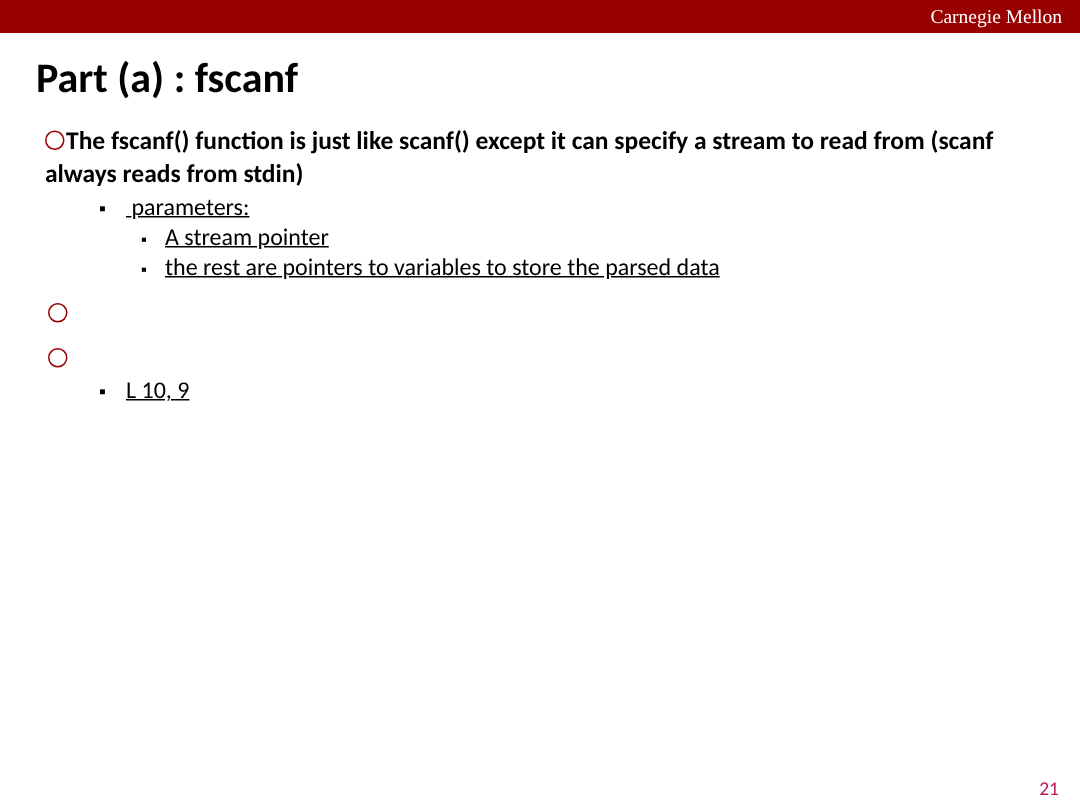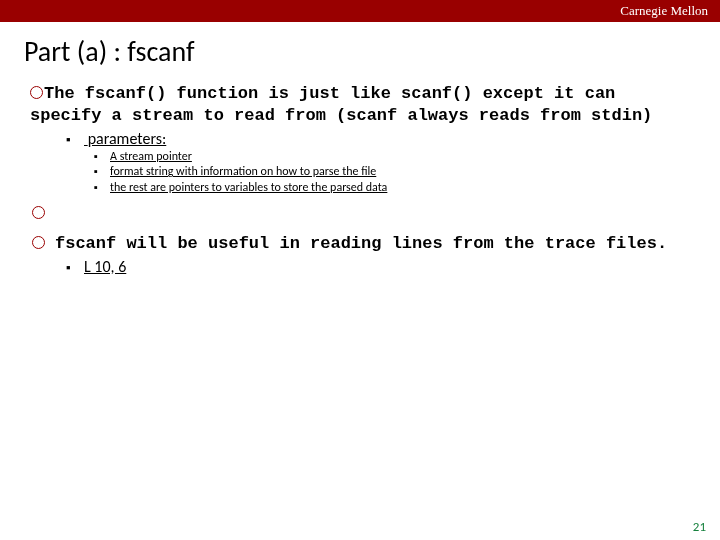--- a/index.html
+++ b/index.html
@@ -1,33 +1,33 @@
 <!DOCTYPE html>
 <html><head>
 <meta charset="utf-8">
 <style>
   * { margin: 0; padding: 0; box-sizing: border-box; }
   html, body { width: 720px; height: 540px; font-family: Calibri, Arial, sans-serif; background: #fff; color: #000; }
   .slide { width: 720px; height: 540px; position: relative; }
   .top-bar { height: 22px; background: #990000; display: flex; align-items: center; justify-content: flex-end; padding-right: 12px; }
   .top-bar span { color: #fff; font-family: "Times New Roman", serif; font-size: 13px; text-align: right; }
-  .title { font-size: 28px; font-weight: normal; padding: 12px 0 0 24px; }
+  .title { font-size: 28px; font-weight: bold; padding: 12px 0 0 24px; }
   .content { padding: 14px 30px 0 30px; font-size: 17px; line-height: 1.28; }
-  .b1 { margin-bottom: 2px; font-family: Liberation Mono, monospace; }
+  .b1 { margin-bottom: 2px; }
   .b1-marker { display: inline-block; width: 13px; height: 13px; border: 1.5px solid #990000; border-radius: 50%; vertical-align: -1px; margin-right: 1px; }
   .b1-text { font-weight: bold; }
   .sub1 { padding-left: 54px; margin-top: 2px; text-decoration: underline; }
   .sub1 > li { list-style: none; padding-left: 0; margin-bottom: 1px; font-size: 16px; }
   .sub1 > li::before { content: "▪"; color: #000; font-size: 13px; display: inline-block; width: 18px; margin-left: -18px; }
   .sub2 { padding-left: 26px; }
-  .sub2 > li { list-style: none; font-size: 12px; }
+  .sub2 > li { list-style: none; font-size: 16px; }
   .sub2 > li::before { content: "▪"; color: #000; font-size: 11px; display: inline-block; width: 16px; margin-left: -16px; }
   .b1-open { margin-top: 8px; }
   .b1-open .b1-marker-open { display: inline-block; width: 13px; height: 13px; border: 1.5px solid #990000; border-radius: 50%; vertical-align: -1px; margin-right: 10px; margin-left: 2px; }
-  .page-num { position: absolute; bottom: 6px; right: 14px; font-size: 13px; color: #15803d; text-align: center; }
+  .page-num { position: absolute; bottom: 6px; right: 14px; font-size: 13px; color: #be185d; text-align: center; }
 </style>
 </head>
 <body>
 
 <div class="slide">
   <div class="top-bar">
     <span>Carnegie Mellon</span>
   </div>
 
   <div class="title">Part (a) : fscanf</div>
@@ -35,35 +35,34 @@
   <div class="content">
 
     <div class="b1">
       <span class="b1-marker"></span><span class="b1-text">The fscanf() function is just like scanf() except it can specify a stream to read from (scanf always reads from stdin)</span>
     </div>
     <ul class="sub1">
       <li>
         <span>parameters:</span>
         <ul class="sub2">
           <li>A stream pointer</li>
-          <li>format string with information on how to parse the file</li>
           <li>the rest are pointers to variables to store the parsed data</li>
         </ul>
       </li>
     </ul>
 
     <div class="b1 b1-open">
       <span class="b1-marker-open"></span>
     </div>
     <ul class="sub1">
     </ul>
 
     <div class="b1 b1-open">
-      <span class="b1-marker-open"></span><span class="b1-text">fscanf will be useful in reading lines from the trace files.</span>
+      <span class="b1-marker-open"></span>
     </div>
     <ul class="sub1">
-      <li>L 10, 6</li>
+      <li>L 10, 9</li>
     </ul>
 
   </div>
 
   <div class="page-num">21</div>
 </div>
 
 </body></html>

